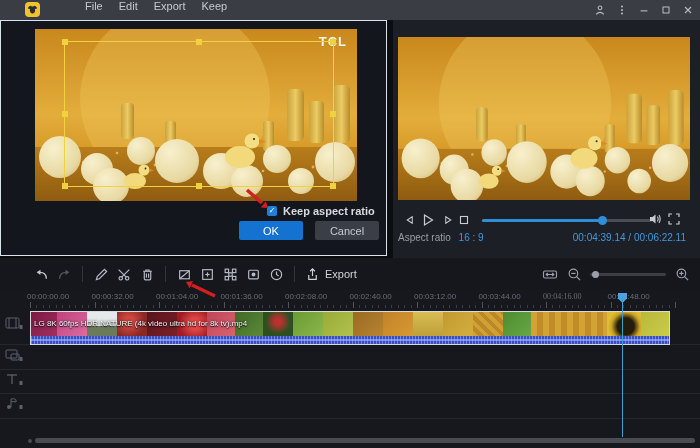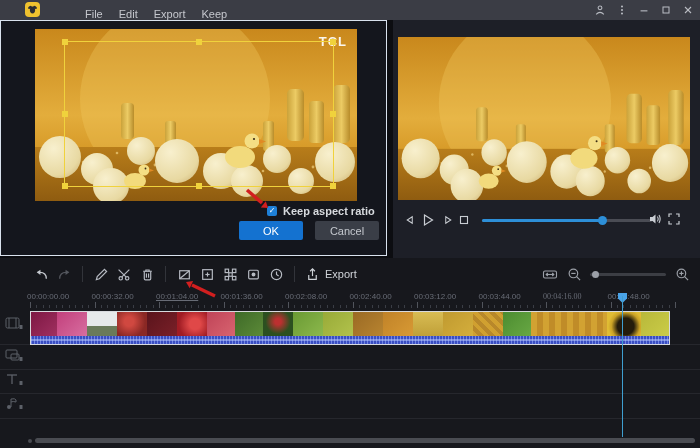--- a/index.html
+++ b/index.html
@@ -2,21 +2,21 @@
 <html><head>
 <meta charset="utf-8">
 <style>
   html,body{margin:0;padding:0;background:#000;}
   #app{position:relative;width:700px;height:448px;background:#121318;overflow:hidden;
        font-family:"Liberation Sans",sans-serif;color:#c8cbd1;-webkit-font-smoothing:antialiased;}
   
   .titlebar{position:absolute;left:0;top:0;width:700px;height:20px;background:#3b3d45;display:flex;align-items:center;}
   .applogo{position:absolute;left:25px;top:2px;width:15px;height:15px;border-radius:4px;background:#efc22f;display:flex;align-items:center;justify-content:center;}
   .applogo svg{display:block}
-  .menus{position:absolute;left:85px;top:0;height:20px;display:flex;align-items:flex-end;gap:16px;}
+  .menus{position:absolute;left:85px;top:0;height:20px;display:flex;align-items:flex-start;gap:16px;}
   .menu-item{font-size:11px;color:#c6c8ce;cursor:default;}
   .win-title{position:absolute;left:0;width:700px;text-align:center;top:4px;font-size:11px;color:#d2d4da;pointer-events:none;}
   .winctl{position:absolute;right:4px;top:0;height:20px;display:flex;align-items:center;gap:6px;}
   .winbtn{width:16px;height:16px;display:flex;align-items:center;justify-content:center;}
   .winbtn svg{display:block}
   
   .workspace-bg{position:absolute;left:0;top:20px;width:700px;height:238px;background:#0c0d11;}
   .crop-dialog{position:absolute;left:0;top:20px;width:387px;height:236px;background:#14161d;border:1px solid #d9e2ee;box-sizing:border-box;}
   .video-frame{position:absolute;left:34px;top:8px;width:322px;height:172px;overflow:hidden;background:#000;}
   .video-frame svg.scene{position:absolute;left:0;top:0;}
@@ -277,20 +277,25 @@
         <div>
           <svg width="14" height="14" viewBox="0 0 14 14" fill="none" stroke="#c9cdd3" stroke-width="1.2">
               <path d="M2 5V2h3"></path>
               <path d="M9 2h3v3"></path>
               <path d="M12 9v3H9"></path>
               <path d="M5 12H2V9"></path>
             </svg>
         </div>
       </div>
     </div>
+    <div class="info-row">
+      <span class="ar-label">Aspect ratio</span>
+      <span class="ar-value">16 : 9</span>
+      <span class="timecode">00:04:39.14 / 00:06:22.11</span>
+    </div>
   </div>
 
   <div class="toolbar">
     <div class="tb-left">
       <div class="tb-btn">
         <svg width="15" height="15" viewBox="0 0 14 14" fill="none" stroke="#c6cad0" stroke-width="1.2">
             <path d="M11.5 11 Q11.5 5 5.5 5 H3.5"></path>
             <polygon points="6,2.5 2.5,5 6,7.5" fill="#c6cad0" stroke="none"></polygon>
           </svg>
       </div>
@@ -395,21 +400,21 @@
             <line x1="6" y1="4" x2="6" y2="8"></line>
           </svg>
       </div>
     </div>
   </div>
 
   <div class="timeline">
     <div class="ruler" id="ruler">
         <div class="ruler-label" style="left: 27px;">00:00:00.00</div>
         <div class="ruler-label" style="left: 91.5px;">00:00:32.00</div>
-        <div class="ruler-label" style="left: 156px; text-decoration: underline;">00:01:04.00</div>
+        <div class="ruler-label" style="left: 156px;">00:01:04.00</div>
         <div class="ruler-label" style="left: 220.5px;">00:01:36.00</div>
         <div class="ruler-label" style="left: 285px;">00:02:08.00</div>
         <div class="ruler-label" style="left: 349.5px;">00:02:40.00</div>
         <div class="ruler-label" style="left: 414px;">00:03:12.00</div>
         <div class="ruler-label" style="left: 478.5px;">00:03:44.00</div>
         <div class="ruler-label" style="left: 543px; font-family: Liberation Serif, serif;">00:04:16.00</div>
         <div class="ruler-label" style="left: 607.5px;">00:04:48.00</div>
         <div class="tick major" style="left: 30px;"></div>
         <div class="tick" style="left: 36.45px;"></div>
         <div class="tick" style="left: 42.9px;"></div>
@@ -568,20 +573,21 @@
           <div class="thumb" style="width: 30px; background: linear-gradient(135deg, rgb(192, 130, 40), rgb(216, 154, 52));"></div>
           <div class="thumb" style="width: 30px; background: linear-gradient(rgb(216, 188, 84), rgb(192, 160, 56));"></div>
           <div class="thumb" style="width: 30px; background: linear-gradient(135deg, rgb(192, 154, 48), rgb(212, 174, 60));"></div>
           <div class="thumb" style="width: 30px; background: repeating-linear-gradient(45deg, rgb(208, 160, 48) 0px, rgb(208, 160, 48) 4px, rgb(184, 136, 42) 4px, rgb(184, 136, 42) 8px);"></div>
           <div class="thumb" style="width: 28px; background: linear-gradient(135deg, rgb(76, 140, 48), rgb(104, 168, 68));"></div>
           <div class="thumb" style="width: 76px; background: repeating-linear-gradient(90deg, rgb(210, 162, 50) 0px, rgb(210, 162, 50) 6px, rgb(192, 140, 40) 6px, rgb(192, 140, 40) 12px);"></div>
           <div class="thumb" style="width: 34px; background: radial-gradient(circle at 55% 60%, rgb(36, 28, 12) 35%, rgb(202, 162, 38) 60%, rgb(224, 188, 52) 75%);"></div>
           <div class="thumb" style="width: 28px; background: linear-gradient(135deg, rgb(184, 184, 58), rgb(202, 204, 72));"></div>
         </div>
       <div class="waveform"></div>
+      <div class="clip-label">LG 8K 60fps HDR NATURE (4k video ultra hd for 8k tv).mp4</div>
     </div>
 
     <div class="playhead-marker" id="phm" style="left: 622px;"></div>
     <div class="playhead-line" id="phl" style="left: 622px;"></div>
 
     <div class="hscroll-dot"></div>
     <div class="hscrollbar"></div>
   </div>
 
   <svg class="annot" width="700" height="448">

